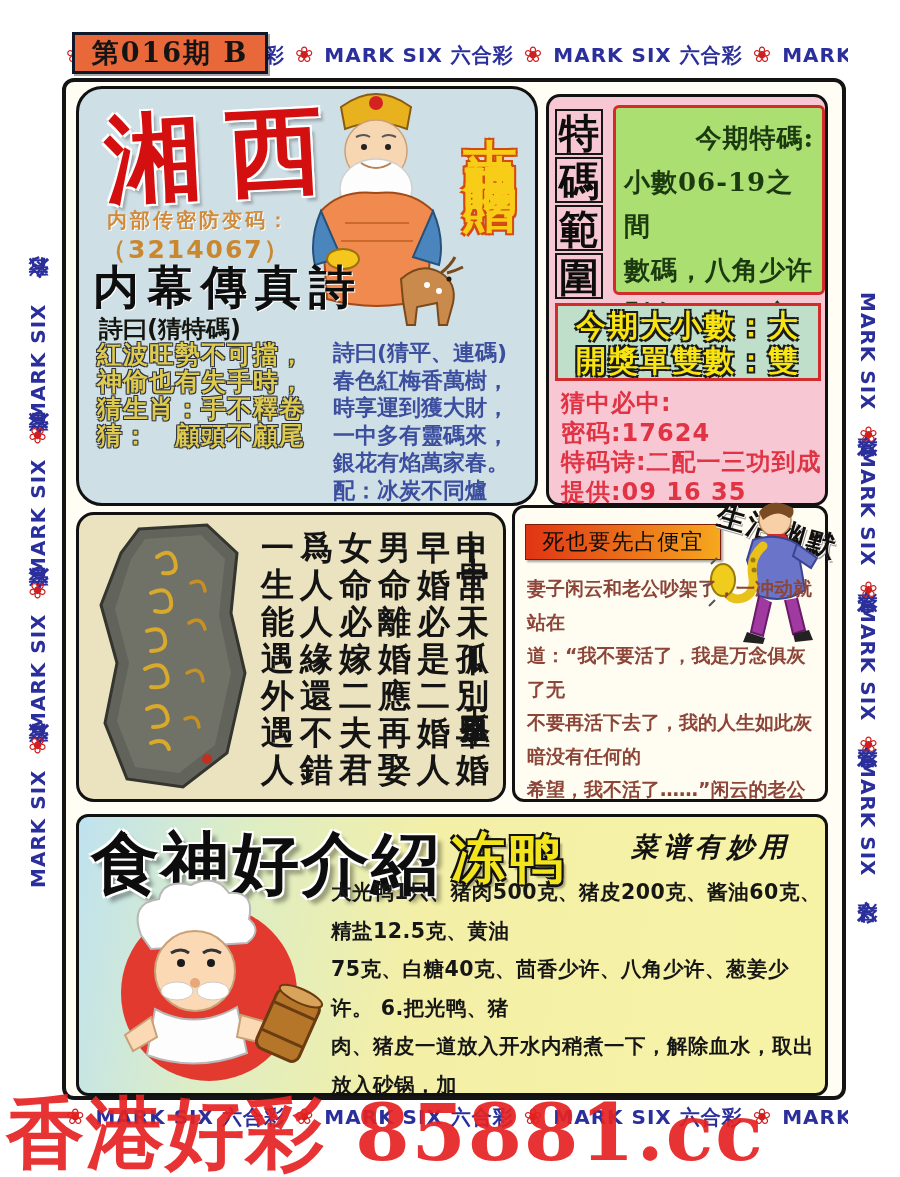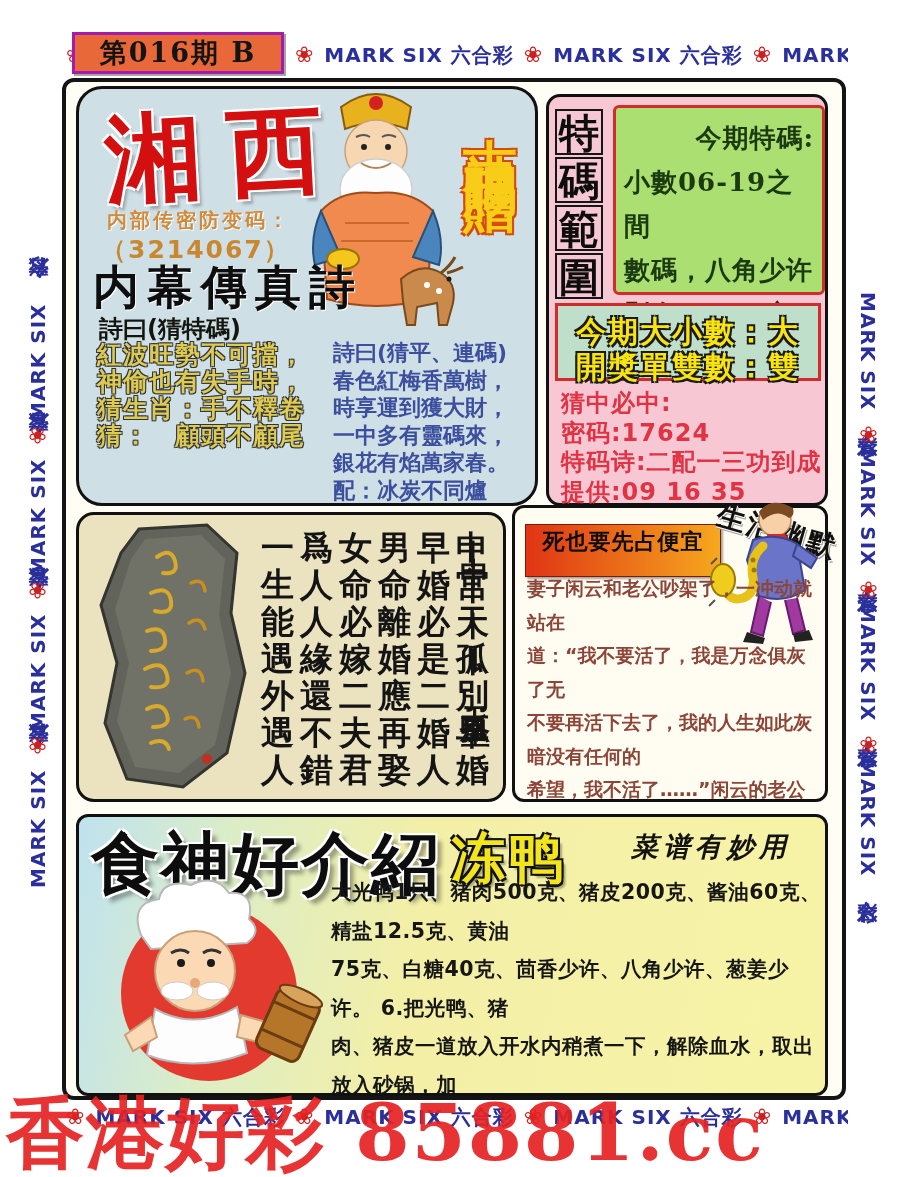--- a/index.html
+++ b/index.html
@@ -16,22 +16,22 @@
   .band .fl { color:#cf1f1f; font-size:22px; padding:0 6px; }
   .band .tx { padding:0 4px; }
   .band-h { left:60px; width:788px; height:32px; text-align:center; overflow:hidden; }
   .band-top { top:42px; }
   .band-bottom { top:1104px; }
   .band-v { width:34px; height:1020px; top:80px; overflow:hidden;
     writing-mode:vertical-rl; text-orientation:mixed; text-align:center; }
   .band-left  { left:24px;  transform:rotate(180deg); }
   .band-right { left:848px; }
 
-  .issue-badge { left:72px; top:32px; width:212px; height:42px; z-index:10;
-    background:#e8683a; border:3px solid #a21caf; color:#141414;
+  .issue-badge { left:72px; top:32px; width:196px; height:42px; z-index:10;
+    background:#e8683a; border:3px solid #0f172a; color:#141414;
     font-size:27px; font-weight:bold; text-align:center; line-height:36px;
     letter-spacing:2px; font-family:"DejaVu Serif","Liberation Serif",serif;
     box-shadow:2px 2px 0 rgba(0,0,0,.35); }
 
   
   .p1 { left:76px; top:86px; width:462px; height:420px; background:#cfdfe6;
     border:3px solid #111; border-radius:26px; overflow:hidden; z-index:2; }
   .xx-title { left:26px; top:2px; font-size:96px; font-weight:900; color:#d40f0f;
     font-family:"DejaVu Serif","Liberation Serif",serif; letter-spacing:26px;
     transform:rotate(-3deg);
@@ -59,43 +59,43 @@
   .sp-col { left:6px; top:12px; width:50px; }
   .sp-char { width:48px; height:46px; margin-bottom:2px; border:2px solid #161616;
     font-size:40px; font-weight:900; color:#0d0d0d; text-align:center; line-height:44px;
     font-family:"DejaVu Serif","Liberation Serif",serif; }
   .sp-range { left:64px; top:8px; width:212px; height:190px; background:#abdf72;
     border:3px solid #d22b2b; border-radius:6px; padding:8px 8px 0 8px;
     font-size:26px; font-weight:900; color:#1c3a10; line-height:44px; letter-spacing:1px;
     font-family:"DejaVu Serif","Liberation Serif",serif; }
   .sp-range .r1 { text-align:right; }
   .sp-parity { left:6px; top:206px; width:266px; height:78px; background:#bfdfca;
-    border:3px solid #d22b2b; text-align:center; padding-top:8px;
+    border:3px solid #d22b2b; text-align:center; padding-top:2px;
     font-size:30px; font-weight:900; color:#f8e411; line-height:35px; letter-spacing:2px;
     text-shadow:2px 2px 0 #1a1a1a,-2px -2px 0 #1a1a1a,2px -2px 0 #1a1a1a,-2px 2px 0 #1a1a1a; }
   .sp-tips { left:12px; top:292px; font-size:24px; font-weight:bold; color:#e03344;
     line-height:29.5px; letter-spacing:1px; }
 
   
   .p3 { left:76px; top:512px; width:430px; height:290px; background:#ebe2c0;
     border:3px solid #111; border-radius:18px; overflow:hidden; z-index:2; }
   .stone { left:8px; top:8px; width:178px; height:272px; }
   .st-text { left:182px; top:14px; font-size:33px; font-weight:900; color:#141414;
     line-height:37px; letter-spacing:6px;
     font-family:"DejaVu Serif","Liberation Serif",serif; }
   .st-side { right:8px; top:18px; writing-mode:vertical-rl; text-orientation:mixed;
     font-size:30px; font-weight:900; color:#141414; letter-spacing:6px;
     font-family:"DejaVu Serif","Liberation Serif",serif; }
 
   
   .p4 { left:512px; top:505px; width:316px; height:297px; background:#fffdf2;
     border:3px solid #111; border-radius:12px; z-index:2; }
-  .hu-badge { left:10px; top:16px; width:196px; height:53px;
+  .hu-badge { left:10px; top:16px; width:196px; height:36px;
     background:linear-gradient(90deg,#e03414,#f6a81e); border:1px solid #7a1c06;
-    color:#100c08; font-size:22px; font-weight:700; text-align:center; line-height:34px;
+    color:#100c08; font-size:22px; font-weight:400; text-align:center; line-height:34px;
     letter-spacing:1px; box-shadow:2px 2px 2px rgba(0,0,0,.35); }
   .hu-logo { left:200px; top:4px; font-size:29px; font-weight:900; color:#13110e;
     transform:rotate(16deg); letter-spacing:2px; white-space:nowrap;
     text-shadow:1px 1px 0 #fff,2px 2px 0 #999; }
   .hu-sax { right:-2px; top:-14px; width:126px; height:150px; }
   .hu-story { left:12px; top:64px; width:294px; font-size:19px; font-weight:bold;
     color:#8c4538; line-height:33.5px; }
 
   
   .p5 { left:76px; top:814px; width:752px; height:282px;

